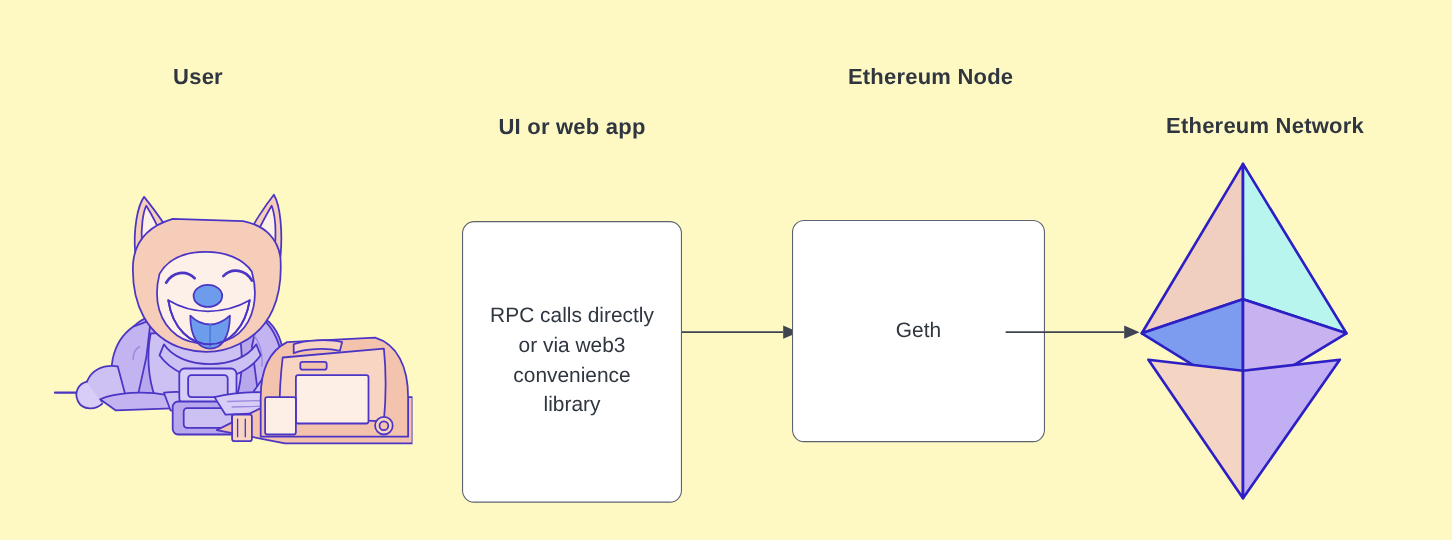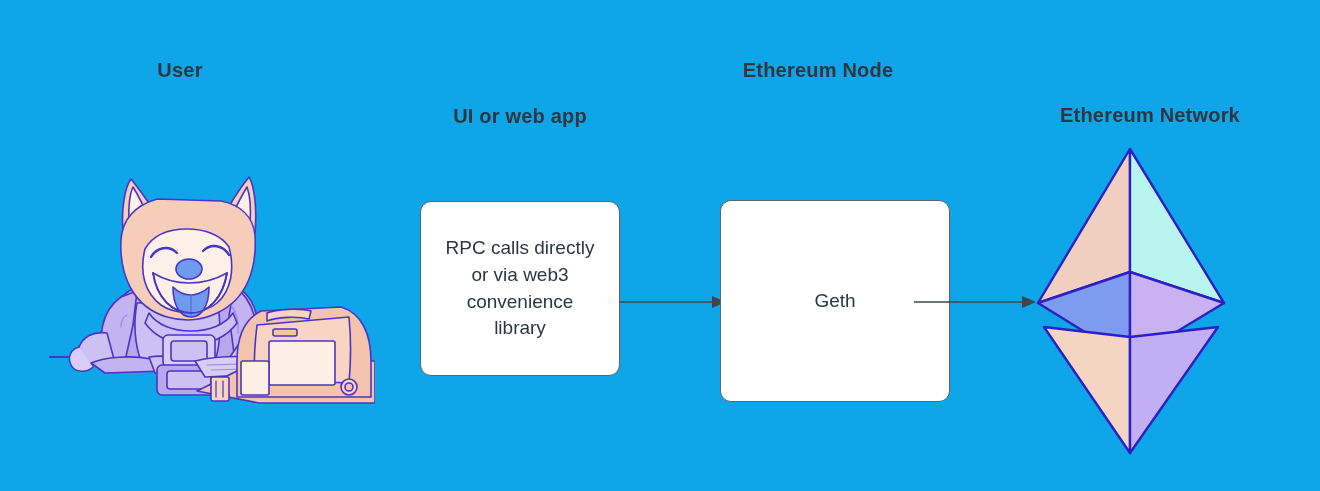--- a/index.html
+++ b/index.html
@@ -8,40 +8,40 @@
     padding: 0;
     background: #000000;
   }
   body {
     font-family: "Liberation Sans", sans-serif;
   }
   #stage {
     position: relative;
     width: 1320px;
     height: 491px;
-    background: #0ea5e9;
+    background: #fef9c3;
     overflow: hidden;
   }
 
   
   .col-title {
     position: absolute;
     font-family: "Liberation Sans", sans-serif;
     font-size: 20px;
     font-weight: bold;
     color: #2f3640;
     letter-spacing: 0.2px;
     white-space: nowrap;
     text-align: center;
     transform: translateX(-50%);
     line-height: 1;
   }
   #title-user      { left: 180px;  top: 60px; }
   #title-ui        { left: 520px;  top: 58px; margin-top: 48px; }
-  #title-node      { left: 818px;  top: 60px; }
+  #title-node      { left: 846px;  top: 60px; }
   #title-network   { left: 1150px; top: 60px; margin-top: 45px; }
 
   
   .proc-box {
     position: absolute;
     background: #ffffff;
     border: 1px solid #5c6370;
     border-radius: 11px;
     box-sizing: border-box;
     display: flex;
@@ -50,21 +50,21 @@
     padding: 0 10px;
   }
   .proc-box .box-label {
     font-family: "Liberation Sans", sans-serif;
     font-size: 19px;
     color: #2f3640;
     text-align: center;
     line-height: 1.42;
     white-space: pre-line;
   }
-  #box-rpc  { left: 420px; top: 201px; width: 200px; height: 175px; }
+  #box-rpc  { left: 420px; top: 201px; width: 200px; height: 256px; }
   #box-geth { left: 720px; top: 200px; width: 230px; height: 202px; }
 
   
   .arrow {
     position: absolute;
     height: 16px;
   }
   #arrow-1 { left: 620px; top: 294px; width: 106px; }
   #arrow-2 { left: 914px; top: 294px; width: 122px; }
 

